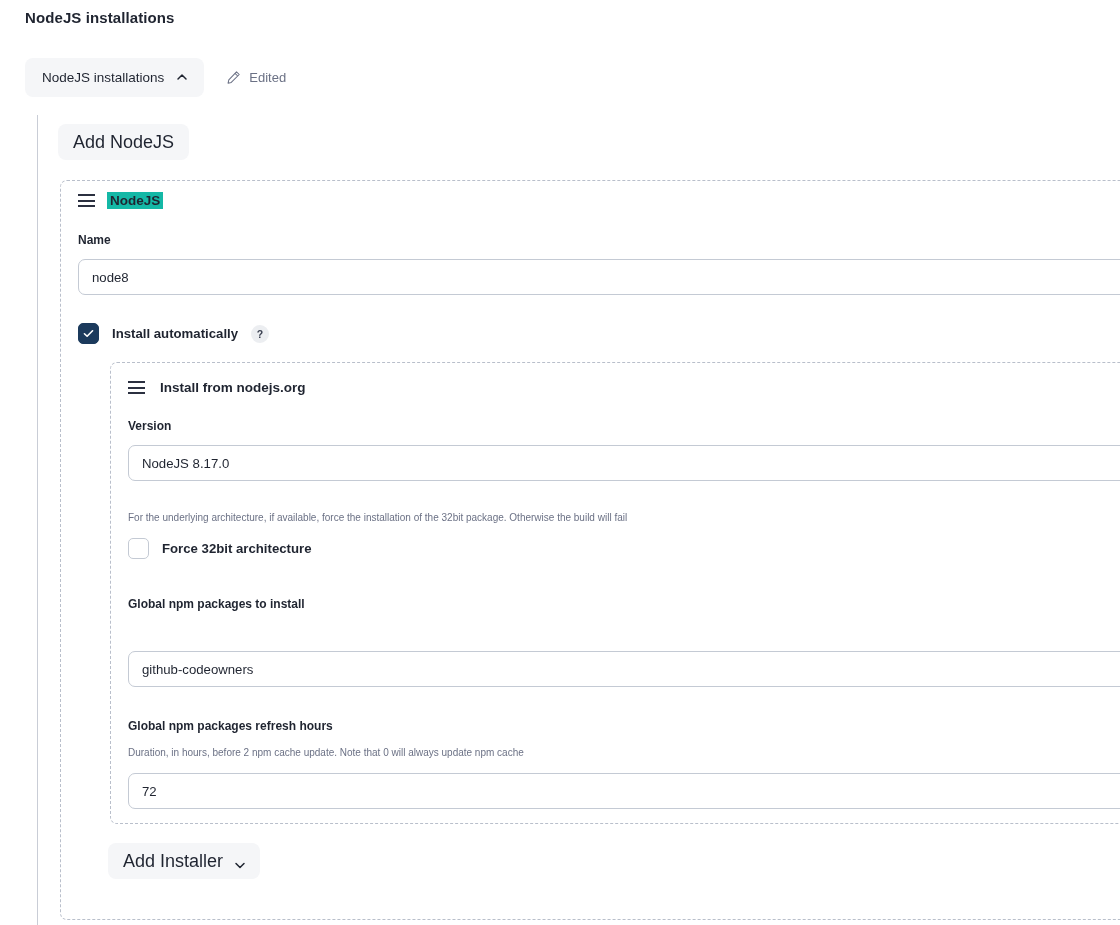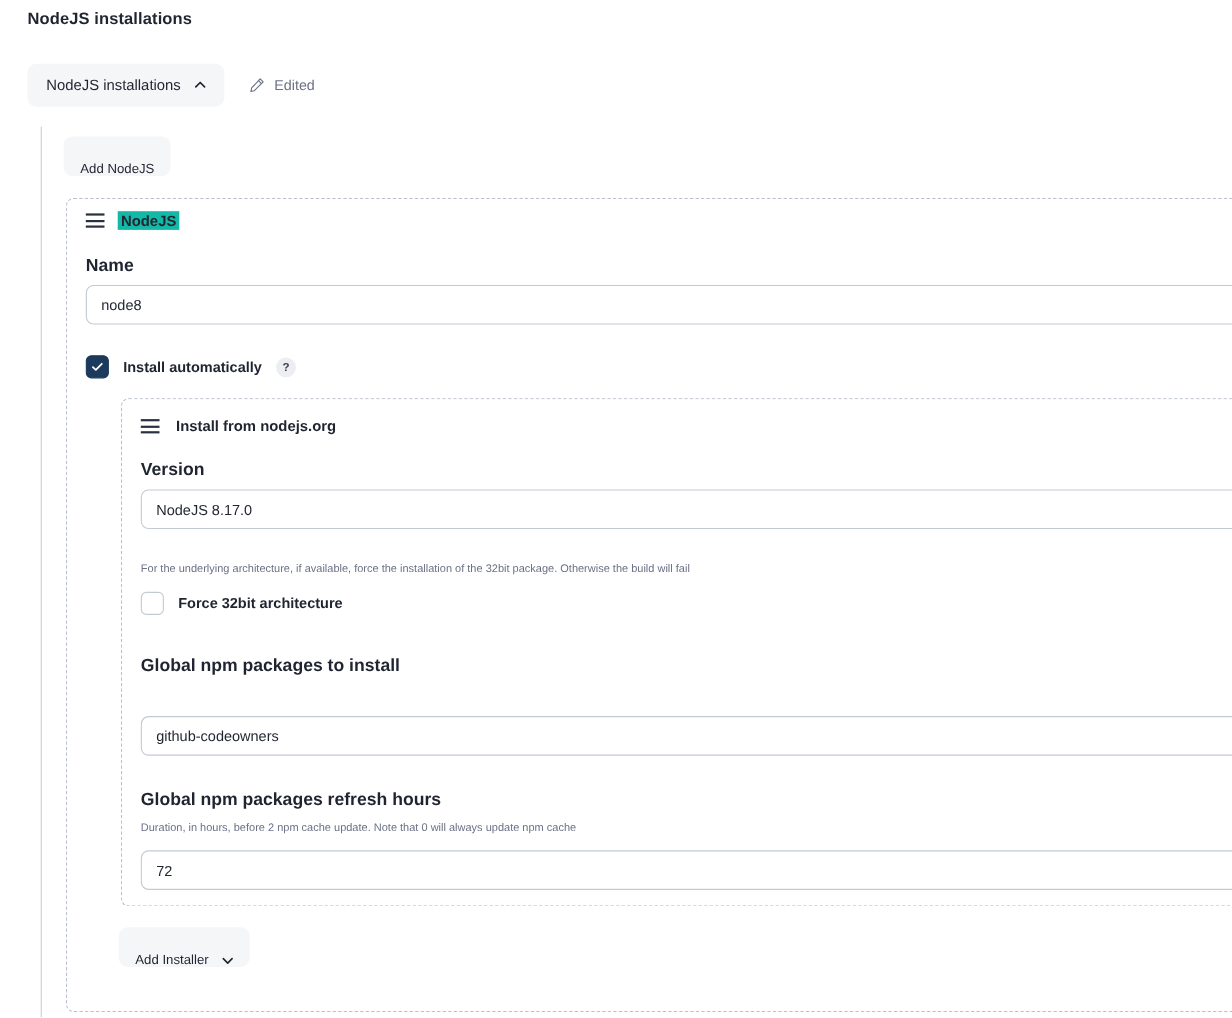--- a/index.html
+++ b/index.html
@@ -37,24 +37,24 @@
 
   
   .vline {
     position: absolute; width: 1px; background: #c9cdd6;
   }
   .vline-outer { left: 37px; top: 115px; height: 810px; }
   .vline-inner { left: 105px; top: 356px; height: 514px; }
 
   
   .btn-plain {
-    display: inline-flex; align-items: flex-end; gap: 11px;
+    display: inline-flex; align-items: center; gap: 11px;
     height: 36px; padding: 0 15px;
     background: #f5f6f8; border: none; border-radius: 8px;
-    font-family: inherit; font-size: 12px; color: #1f2430;
+    font-family: inherit; font-size: 18px; color: #1f2430;
     cursor: pointer; white-space: nowrap;
   }
   .btn-add-nodejs { position: absolute; left: 58px; top: 124px; }
   .btn-add-installer { position: absolute; left: 108px; top: 843px; }
 
   
   .dashed {
     position: absolute;
     border: 1px dashed #b9bfcb;
     border-radius: 7px;
@@ -65,21 +65,21 @@
 
   
   .entry-head { display: flex; align-items: center; gap: 15px; }
   .hamburger { width: 17px; height: 13px; display: flex; flex-direction: column; justify-content: space-between; cursor: grab; }
   .hamburger i { display: block; height: 2px; background: #2b3murky; }
   .hamburger i { background: #2b3040; }
   .entry-title { font-size: 13.5px; font-weight: 700; color: #1f2430; }
   .entry-title.sel { background: #14b8a6; padding: 1px 3px; margin: -1px -3px; }
 
   
-  .field-label { font-size: 16px; font-weight: 700; color: #1f2430; }
+  .field-label { font-size: 12px; font-weight: 700; color: #1f2430; }
   .field-desc { font-size: 10px; color: #6b7185; line-height: 1.35; white-space: nowrap; }
   .text-input {
     display: block; height: 36px;
     background: #fff; border: 1px solid #c4cad4; border-radius: 7px;
     font-family: inherit; font-size: 13.2px; color: #1f2430;
     padding: 0 13px; outline: none;
   }
 
   
   .cb-row { display: flex; align-items: center; gap: 13px; }

